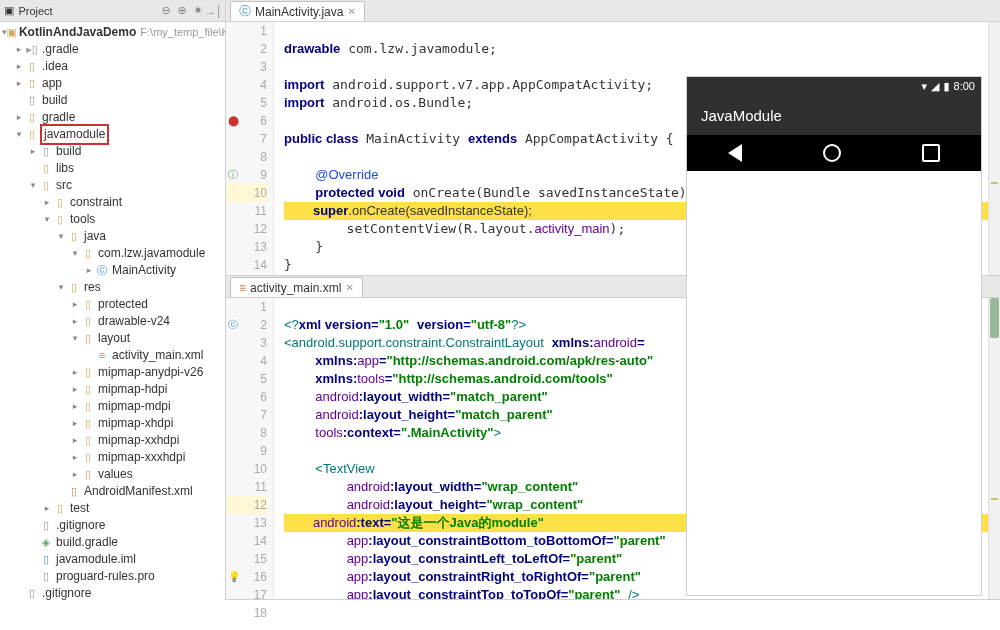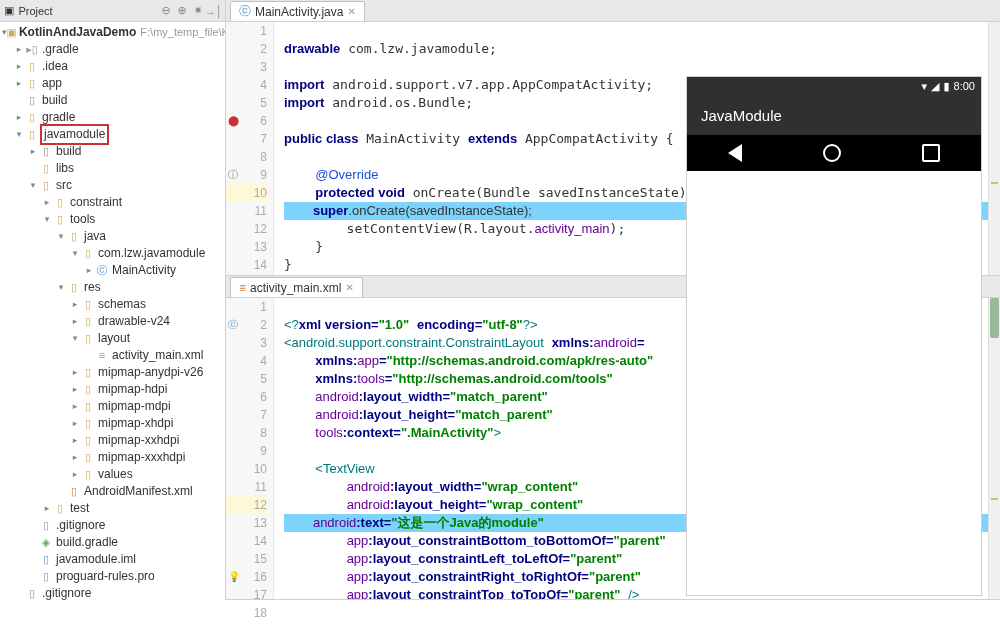--- a/index.html
+++ b/index.html
@@ -32,21 +32,21 @@
 .editor-split { flex: 1; display: flex; flex-direction: column; min-height: 0; }
 .editor-pane { flex: 1; display: flex; border-bottom: 1px solid #d0d0d0; min-height: 0; }
 .gutter { width: 48px; background: #f7f7f7; border-right: 1px solid #e8e8e8; font-family: "Consolas", monospace; font-size: 12px; color: #aaa; text-align: right; padding-right: 6px; line-height: 18px; position:relative;}
 .gutter .gicon { position:absolute; left:2px; font-size:10px; }
 .code { flex: 1; font-family: "Consolas", monospace; font-size: 13px; line-height: 18px; padding-left: 10px; white-space: pre; overflow: hidden; }
 .kw { color: #000080; font-weight: bold; }
 .str { color: #008000; font-weight: bold; }
 .anno { color: #1d4ed8; }
 .purple { color: #660099; }
 .teal { color: #007878; }
-.hl-line { background: #7dd3fc; display: inline-block; width: 100%; }
+.hl-line { background: #fde047; display: inline-block; width: 100%; }
 .scrollbar { width: 12px; background: #f0f0f0; border-left: 1px solid #e0e0e0; position: relative; }
 .scroll-thumb { position: absolute; left: 1px; right: 1px; background: #c0c0c0; border-radius: 2px; }
 .mark-warn { position:absolute; left:2px; right:2px; height:2px; background:#d0c060;}
 
 .phone { position: absolute; right: 18px; top: 76px; width: 296px; height: 520px; background: #fff; border: 1px solid #d0d0d0; display:flex; flex-direction:column; }
 .phone-status { height: 18px; background: #303030; color: #fff; display: flex; align-items: center; justify-content: flex-end; padding: 0 6px; font-size: 11px; gap: 4px; }
 .phone-appbar { height: 40px; background: #303030; color: #fff; display: flex; align-items: center; padding: 0 14px; font-size: 15px; }
 .phone-body { flex: 1; display: flex; align-items: center; justify-content: center; color: #555; font-size: 13px; }
 .phone-nav { height: 36px; background: #000; display: flex; align-items: center; justify-content: space-around; }
 .nav-btn { width: 18px; height: 18px; border: 2px solid #fff; }
@@ -150,21 +150,21 @@
           <span class="label">MainActivity</span>
         </div>
       <div class="tree-item" style="padding-left:56px">
           <span class="arrow">▾</span>
           <span class="ticon folder">▯</span>
           <span class="label">res</span>
         </div>
       <div class="tree-item" style="padding-left:70px">
           <span class="arrow">▸</span>
           <span class="ticon folder">▯</span>
-          <span class="label">schemas</span>
+          <span class="label">protected</span>
         </div>
       <div class="tree-item" style="padding-left:70px">
           <span class="arrow">▸</span>
           <span class="ticon folder">▯</span>
           <span class="label">drawable-v24</span>
         </div>
       <div class="tree-item" style="padding-left:70px">
           <span class="arrow">▾</span>
           <span class="ticon folder">▯</span>
           <span class="label">layout</span>
@@ -318,21 +318,21 @@
             <div>11</div>
             <div style="background:#fff8d6">12</div>
             <div>13</div>
             <div>14</div>
             <div>15</div>
             <div style="position:relative"><span class="gicon" style="color:#d0a860">💡</span>16</div>
             <div>17</div>
             <div>18</div>
         </div>
         <div class="code">
-<span class="teal">&lt;?</span><span class="kw">xml version=</span><span class="str">"1.0"</span> <span class="kw">encoding=</span><span class="str">"utf-8"</span><span class="teal">?&gt;</span>
+<span class="teal">&lt;?</span><span class="kw">xml version=</span><span class="str">"1.0"</span> <span class="kw">version=</span><span class="str">"utf-8"</span><span class="teal">?&gt;</span>
 <span class="teal">&lt;android.support.constraint.ConstraintLayout</span> <span class="kw">xmlns:</span><span class="purple">android</span><span class="kw">=</span>
     <span class="kw">xmlns:</span><span class="purple">app</span><span class="kw">=</span><span class="str">"http://schemas.android.com/apk/res-auto"</span>
     <span class="kw">xmlns:</span><span class="purple">tools</span><span class="kw">=</span><span class="str">"http://schemas.android.com/tools"</span>
     <span class="purple">android</span><span class="kw">:layout_width=</span><span class="str">"match_parent"</span>
     <span class="purple">android</span><span class="kw">:layout_height=</span><span class="str">"match_parent"</span>
     <span class="purple">tools</span><span class="kw">:context=</span><span class="str">".MainActivity"</span><span class="teal">&gt;</span>
 
     <span class="teal">&lt;TextView</span>
         <span class="purple">android</span><span class="kw">:layout_width=</span><span class="str">"wrap_content"</span>
         <span class="purple">android</span><span class="kw">:layout_height=</span><span class="str">"wrap_content"</span>

